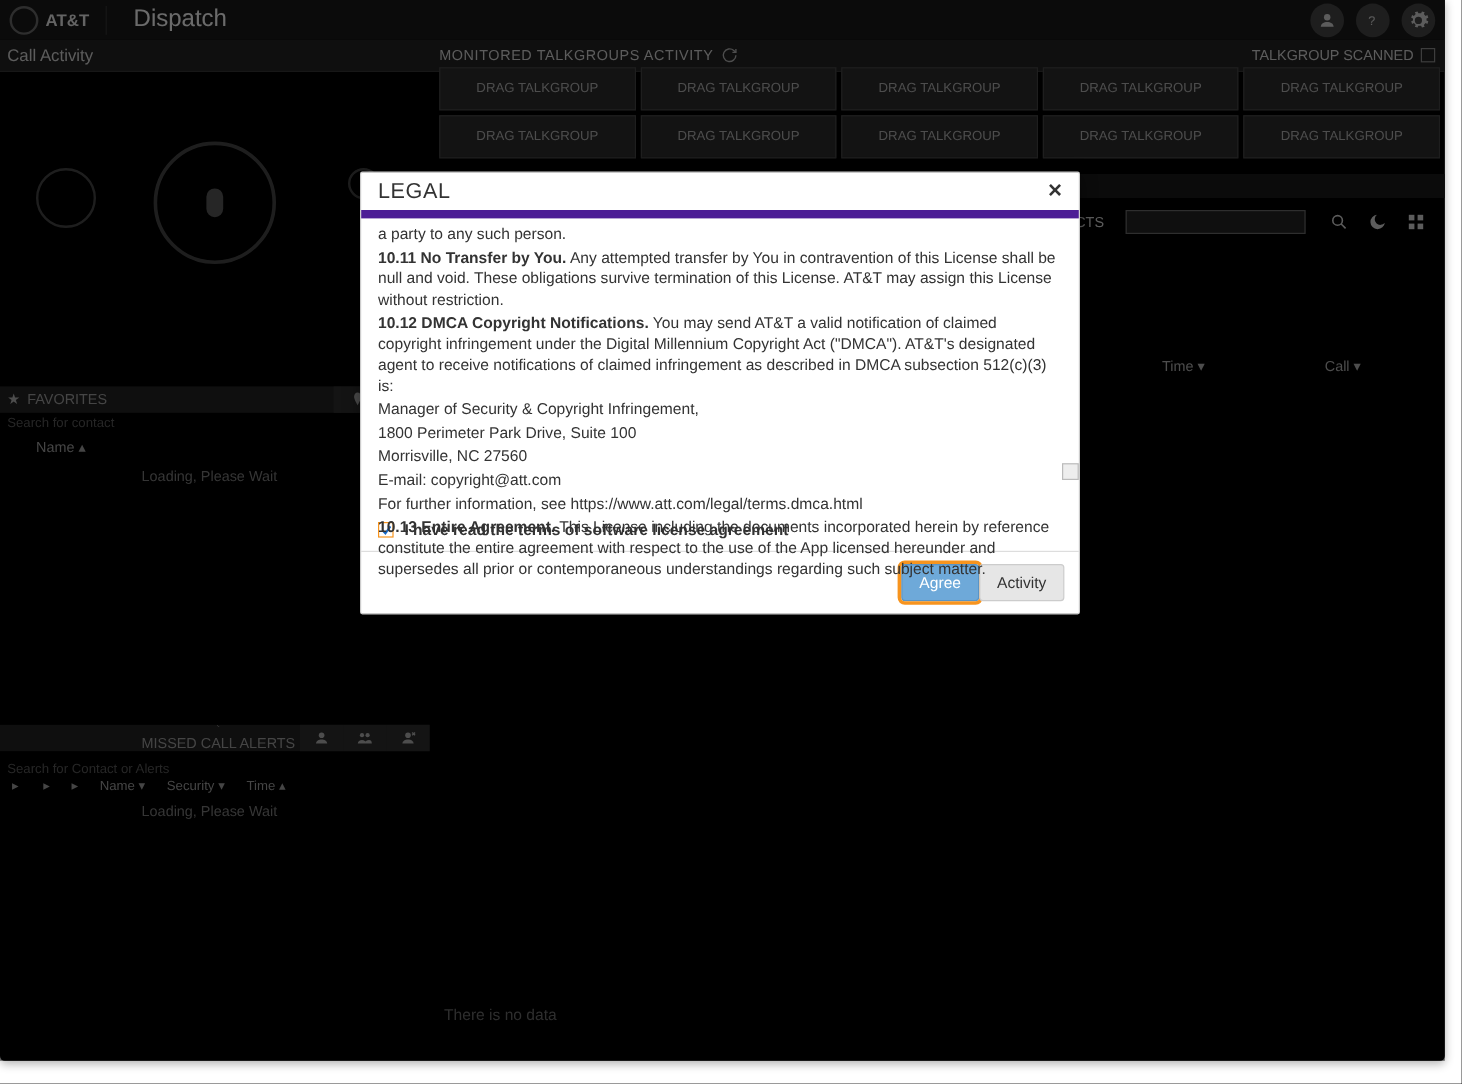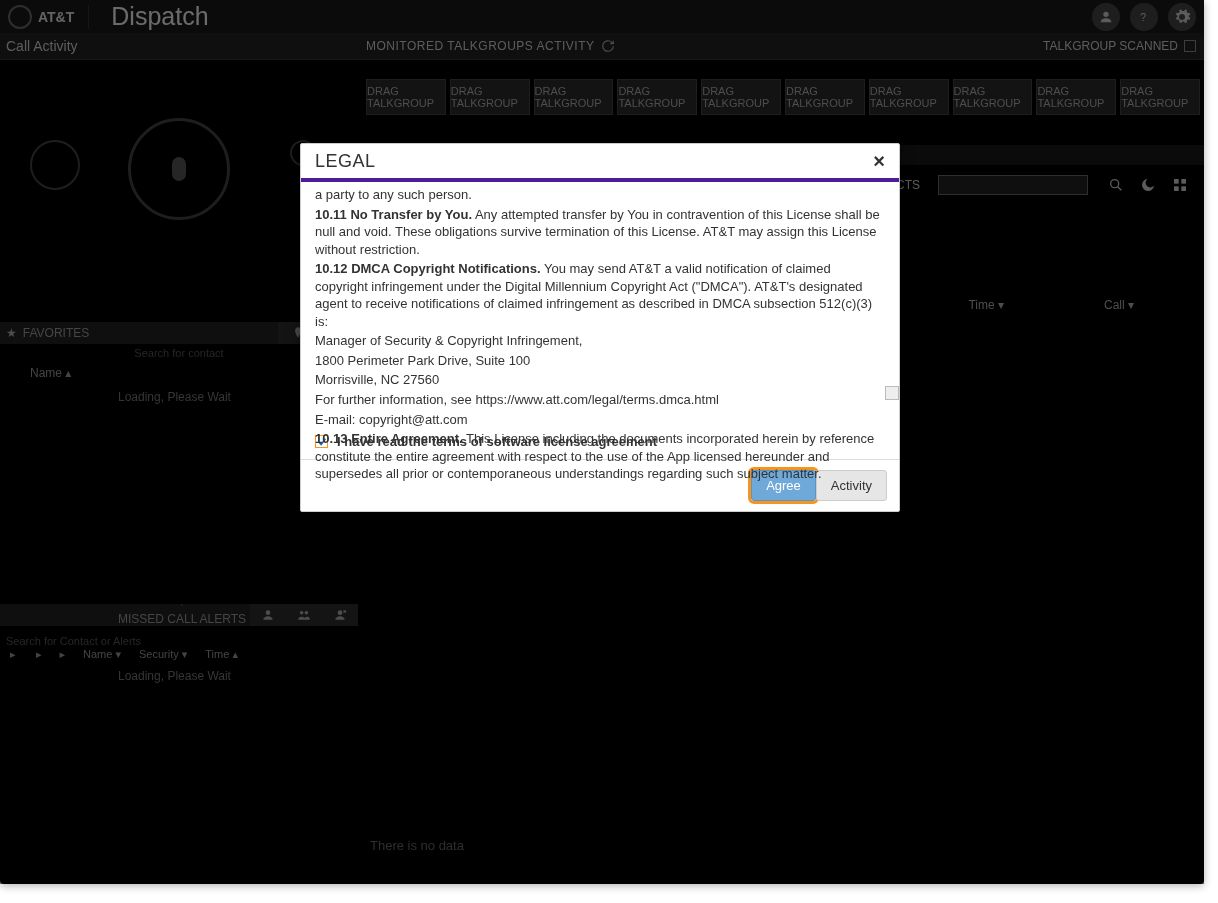--- a/index.html
+++ b/index.html
@@ -29,39 +29,39 @@
       background: #1a1a1a;
       display: flex;
       align-items: center;
       padding: 0 8px;
       color: #ddd;
       position: relative;
     }
     .logo-zone { display:flex; align-items:center; gap:6px; padding-right:14px; border-right:1px solid #333;}
     .globe-icon { width:24px; height:24px; border:2px solid #666; border-radius:50%;}
     .logo-text { font-size:14px; font-weight:bold; color:#ddd;}
-    .app-title { font-size:25px; color:#eee; margin-left:22px;}
+    .app-title { font-size:20px; color:#eee; margin-left:22px;}
     .header-right { margin-left:auto; display:flex; gap:10px;}
     .circle-btn { width:28px; height:28px; border-radius:50%; background:#444; display:flex; align-items:center; justify-content:center;}
     .gear-icon svg, .help-icon svg { width:18px; height:18px; fill:#ccc;}
     
     .subheader {
       display:flex; height:27px; background:#222; color:#ccc; font-size:12px;
       border-bottom:1px solid #333;
     }
     .call-activity { width:358px; padding:5px 6px; font-size:14px;}
     .monitored-wrap { flex:1; display:flex; align-items:center; justify-content:space-between; padding:0 8px;}
     .monitored-label { font-size:12px; letter-spacing:.5px; display:flex; align-items:center; gap:6px;}
     .scanner-label { font-size:12px; display:flex; align-items:center; gap:6px;}
     .sq { width:12px;height:12px;border:1px solid #888;}
     
     .talkgroup-area {
       position:absolute;
-      left:362px; top:75px; right:0;
-      display:flex; flex-direction:row; gap:4px; padding:4px;
+      left:362px; top:52px; right:0;
+      display:flex; flex-direction:column; gap:4px; padding:4px;
     }
     .tg-row { display:flex; gap:4px;}
     .tg-cell { flex:1; height:36px; background:#2a2a2a; border:1px solid #444;
       display:flex; align-items:center; justify-content:center; font-size:11px; color:#aaa;}
     .features-bar {
       position:absolute; left:362px; top:145px; right:0; height:20px;
       background:#1a1a1a;
     }
     
     .contacts-panel {
@@ -88,21 +88,21 @@
     
     .favorites {
       position:absolute; left:0; top:322px; width:358px; color:#999; font-size:12px;
     }
     .favorites-head {
       height:22px; background:#222; display:flex; align-items:center; padding-left:6px; gap:6px;
     }
     .favorites-head .star { color:#aaa;}
     .fav-actions { position:absolute; right:0; top:0; display:flex;}
     .fav-actions .blk { width:40px; height:22px; background:#2e2e2e; display:flex;align-items:center;justify-content:center;}
-    .fav-search { height:18px; padding:3px 6px; color:#555; font-size:11px;text-align:center;}
+    .fav-search { height:18px; padding:3px 6px; color:#555; font-size:11px;}
     .fav-name { padding:4px 30px; font-size:12px;}
     .loading1 { padding:6px 0 0 118px; font-size:12px; color:#777;}
     
     .missed {
       position:absolute; left:0; top:604px; width:358px; color:#999; font-size:12px;
     }
     .missed-head { height:22px; background:#222; display:flex; align-items:center; padding-left:6px; gap:6px;flex-direction:column;}
     .missed-actions { position:absolute; right:0; top:0; display:flex;}
     .missed-actions .blk { width:36px; height:22px; background:#2e2e2e; display:flex;align-items:center;justify-content:center;}
     .missed-search { height:18px; padding:9px 6px; color:#555; font-size:11px;}
@@ -119,21 +119,21 @@
       background:#fff;
       border:1px solid #ccc;
       border-radius:2px;
       box-shadow:0 3px 14px rgba(0,0,0,.45);
       z-index:20;
       color:#333;
       font-size:13px;
     }
     .modal-title-bar {
       height:38px; display:flex; align-items:center; justify-content:space-between;
-      padding:0 14px; border-bottom:4px solid #4c1d95;
+      padding:0 14px; border-bottom:7px solid #4c1d95;
     }
     .modal-title { font-size:18px; color:#333; letter-spacing:.5px;}
     .close-x { font-size:20px; color:#333; cursor:pointer; font-weight:bold;}
     .modal-body {
       padding:2px 14px 10px 14px;
       max-height:250px;
       position:relative;
       line-height:1.35;
     }
     .modal-body p { margin:2px 0;}
@@ -350,22 +350,22 @@
       <p>a party to any such person.</p>
       <p>
         <span class="clause-title">10.11 No Transfer by You.</span><span> Any attempted transfer by You in contravention of this License shall be null and void. These obligations survive termination of this License. AT&amp;T may assign this License without restriction.</span>
       </p>
       <p>
         <span class="clause-title">10.12 DMCA Copyright Notifications.</span><span> You may send AT&amp;T a valid notification of claimed copyright infringement under the Digital Millennium Copyright Act ("DMCA"). AT&amp;T's designated agent to receive notifications of claimed infringement as described in DMCA subsection 512(c)(3) is:</span>
       </p>
       <p>Manager of Security &amp; Copyright Infringement,</p>
       <p>1800 Perimeter Park Drive, Suite 100</p>
       <p>Morrisville, NC 27560</p>
+      <p>E-mail: copyright@att.com</p>
       <p>For further information, see https://www.att.com/legal/terms.dmca.html</p>
-      <p>E-mail: copyright@att.com</p>
       <p>
         <span class="clause-title">10.13 Entire Agreement.</span><span> This License including the documents incorporated herein by reference constitute the entire agreement with respect to the use of the App licensed hereunder and supersedes all prior or contemporaneous understandings regarding such subject matter.</span>
       </p>
       <div class="small-scroll-thumb"></div>
     </div>
     <div class="chk-row">
       <span class="chk">
         <svg viewBox="0 0 12 12">
             <polyline points="2,6 5,9 10,2" fill="none" stroke="#1565c0" stroke-width="2"></polyline>
           </svg>

